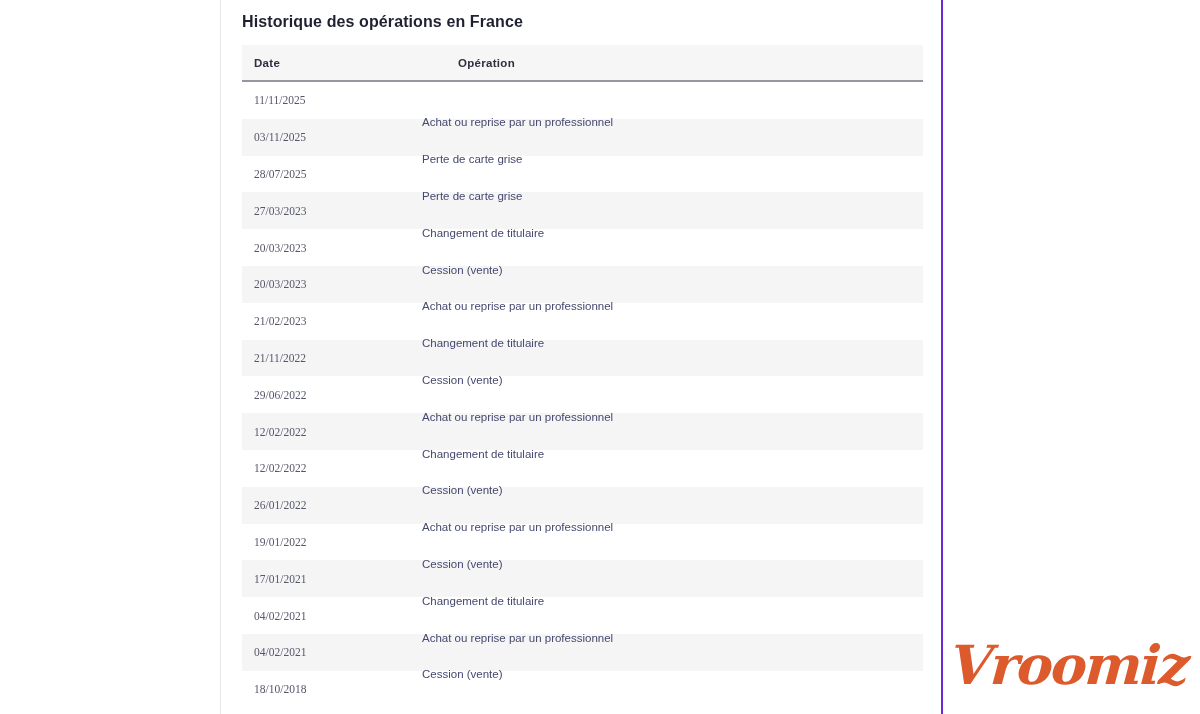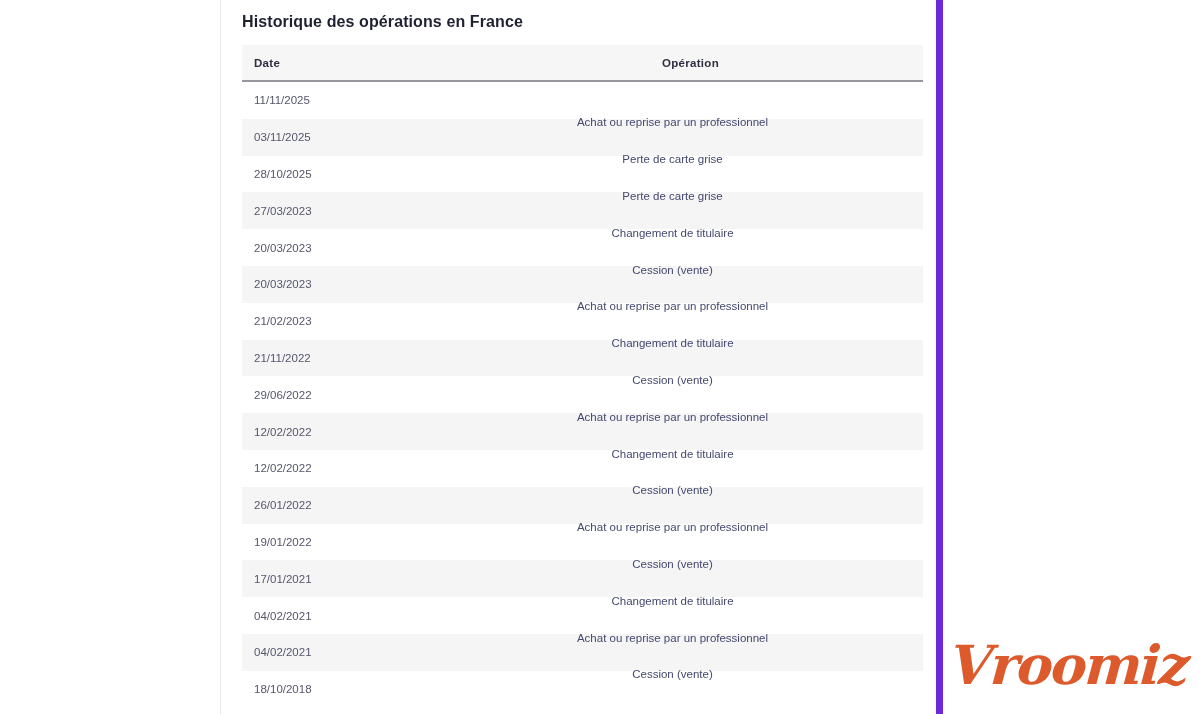--- a/index.html
+++ b/index.html
@@ -9,21 +9,21 @@
     font-family: "Liberation Sans", sans-serif;
     overflow: hidden;
     position: relative;
   }
   .content-panel {
     position: absolute;
     left: 220px; top: 0;
     width: 723px; height: 714px;
     background: #ffffff;
     border-left: 1px solid #e8e8eb;
-    border-right: 7px solid #6d28d9;
+    border-right: 2px solid #6d28d9;
     padding: 13px 0 0 21px;
   }
   .page-title {
     font-size: 16px;
     font-weight: 700;
     color: #1f2133;
     letter-spacing: 0.1px;
     margin-bottom: 14px;
   }
   .op-table {
@@ -37,30 +37,30 @@
     border-bottom: 2px solid #96969e;
     gap: 36px;
   }
   .th {
     font-size: 11.5px;
     font-weight: 700;
     color: #2e2f3f;
     letter-spacing: 0.3px;
   }
   .col-date { width: 180px; padding-left: 12px; flex: none; }
-  .col-op   { flex: 1; text-align: center; }
+  .col-op   { flex: 1; }
   .trow {
     display: flex;
     align-items: center;
     height: 36.8px;
     background: #ffffff;
     font-size: 11.5px;
   }
   .trow:nth-child(even) { background: #f5f5f6; }
-  .cell-date { color: #55566a; }
+  .cell-date { color: #55566a; font-family: Liberation Serif, serif; }
   .cell-op   { color: #44496e; margin-top: 44px; }
   .brand-logo {
     position: absolute;
     right: 12px;
     bottom: 22px;
     font-family: "DejaVu Serif", serif;
     font-style: italic;
     font-weight: 700;
     font-size: 54px;
     letter-spacing: -2px;
@@ -83,21 +83,21 @@
     <div class="tbody" id="tbody">
         <div class="trow">
           <div class="col-date cell-date">11/11/2025</div>
           <div class="col-op cell-op">Achat ou reprise par un professionnel</div>
         </div>
         <div class="trow">
           <div class="col-date cell-date">03/11/2025</div>
           <div class="col-op cell-op">Perte de carte grise</div>
         </div>
         <div class="trow">
-          <div class="col-date cell-date">28/10/2025</div>
+          <div class="col-date cell-date">28/07/2025</div>
           <div class="col-op cell-op">Perte de carte grise</div>
         </div>
         <div class="trow">
           <div class="col-date cell-date">27/03/2023</div>
           <div class="col-op cell-op">Changement de titulaire</div>
         </div>
         <div class="trow">
           <div class="col-date cell-date">20/03/2023</div>
           <div class="col-op cell-op">Cession (vente)</div>
         </div>

